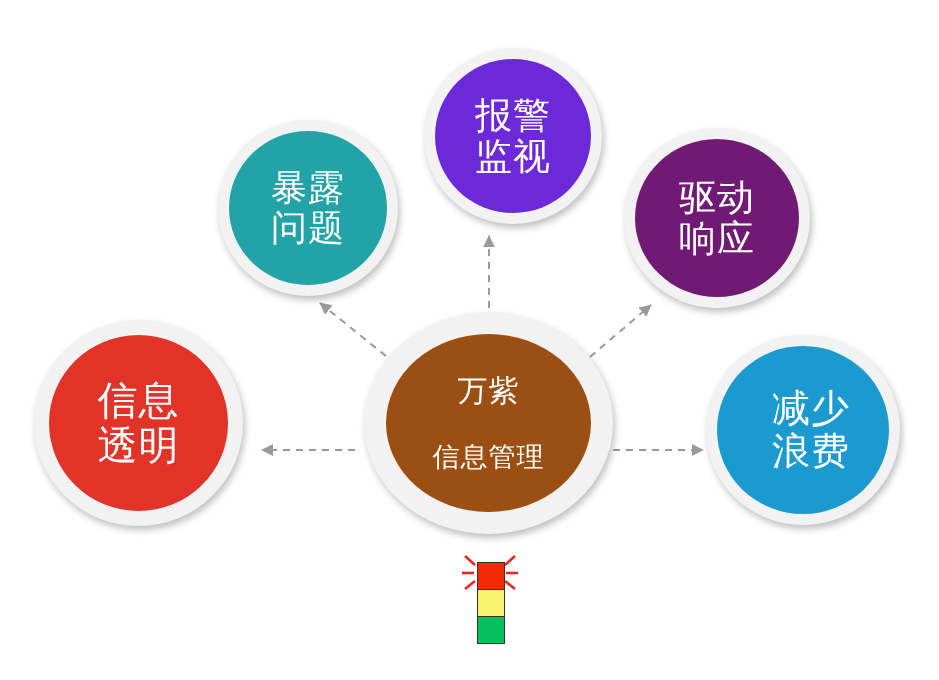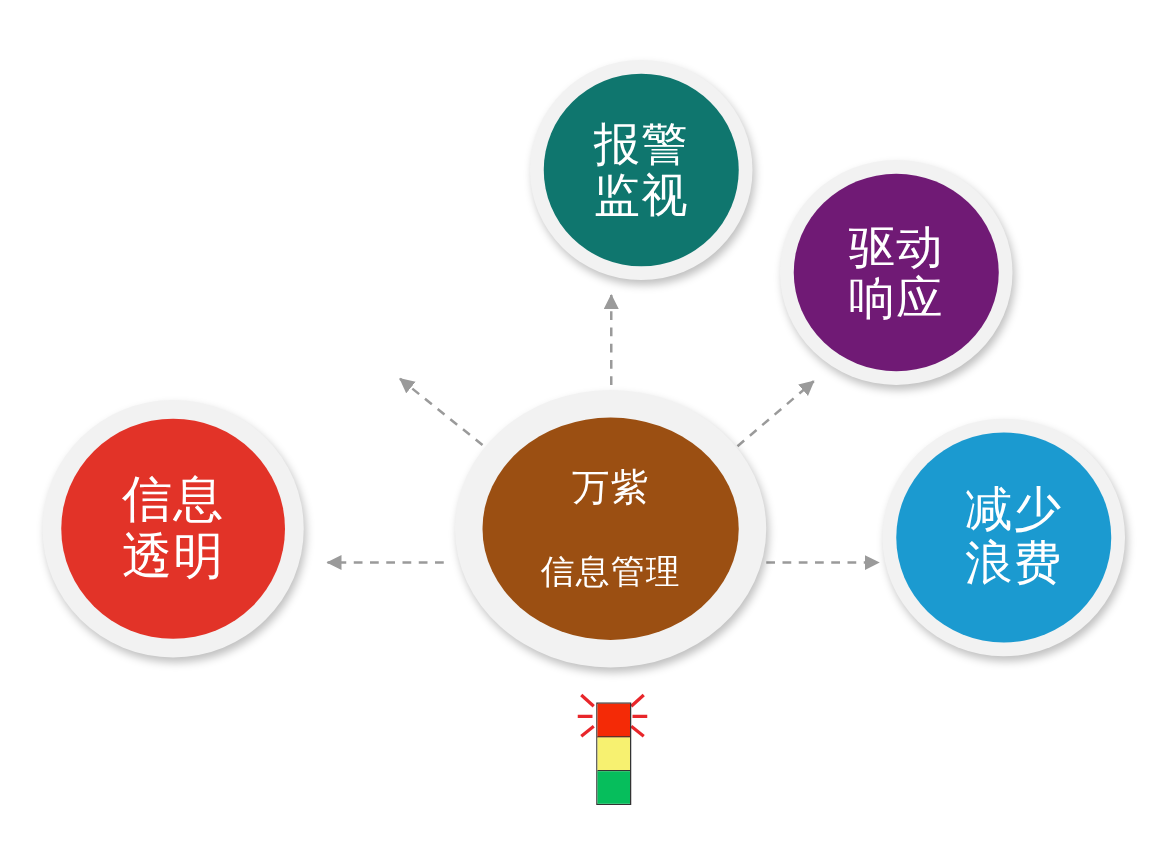--- a/index.html
+++ b/index.html
@@ -131,23 +131,29 @@
 
     <line x1="386" y1="356" x2="320" y2="303" stroke="#9a9a9a" stroke-width="2" stroke-dasharray="7,6" marker-end="url(#arrowhead)"></line>
 
     <line x1="590" y1="357" x2="651" y2="305" stroke="#9a9a9a" stroke-width="2" stroke-dasharray="7,6" marker-end="url(#arrowhead)"></line>
 
     <line x1="355" y1="450" x2="262" y2="450" stroke="#9a9a9a" stroke-width="2" stroke-dasharray="7,6" marker-end="url(#arrowhead)"></line>
 
     <line x1="613" y1="450" x2="703" y2="450" stroke="#9a9a9a" stroke-width="2" stroke-dasharray="7,6" marker-end="url(#arrowhead)"></line>
   </svg>
 
+  <div class="node halo-md" id="node-expose-problem">
+    <div class="node-fill" style="background:#21A3A8;">
+      <span class="line line-1">暴露</span>
+      <span class="line line-2">问题</span>
+    </div>
+  </div>
 
   <div class="node halo-md" id="node-alarm-monitor">
-    <div class="node-fill" style="background:#0f766e;">
+    <div class="node-fill" style="background:#6d28d9;">
       <span class="line line-1">报警</span>
       <span class="line line-2">监视</span>
     </div>
   </div>
 
   <div class="node halo-md" id="node-drive-response">
     <div class="node-fill" style="background:#701a75;">
       <span class="line line-1">驱动</span>
       <span class="line line-2">响应</span>
     </div>

